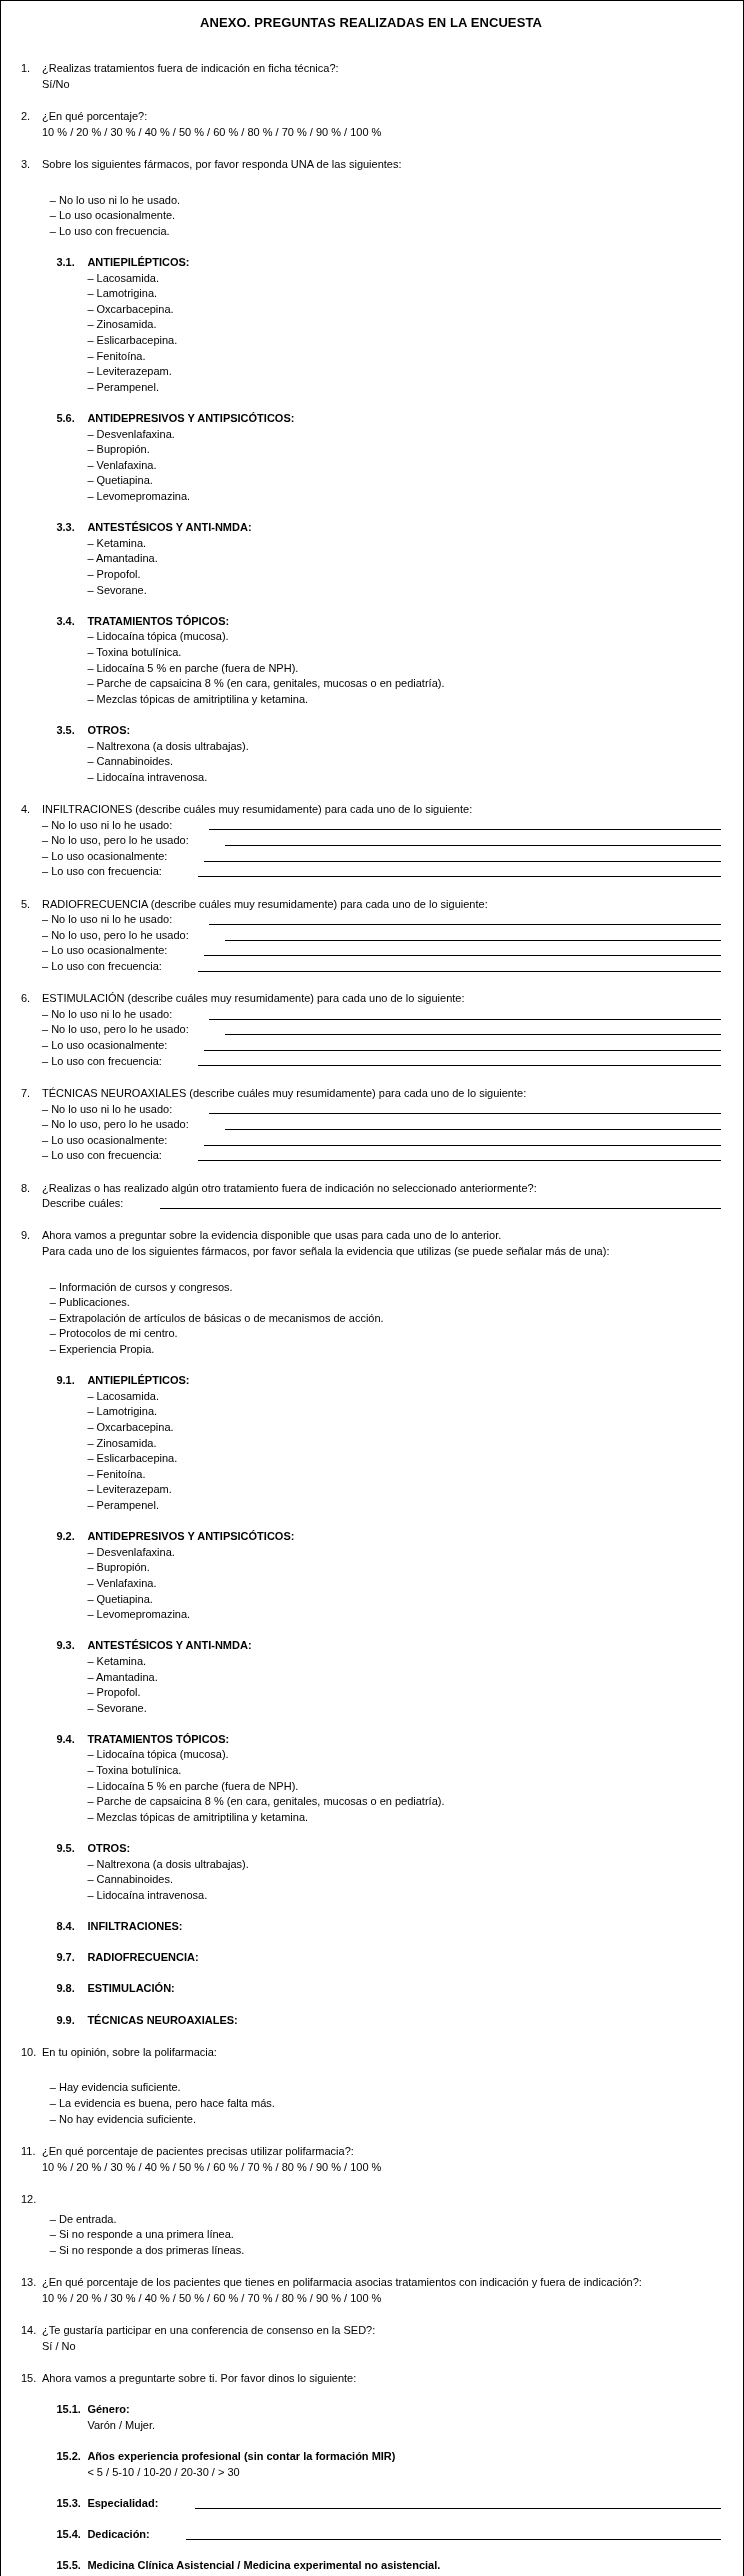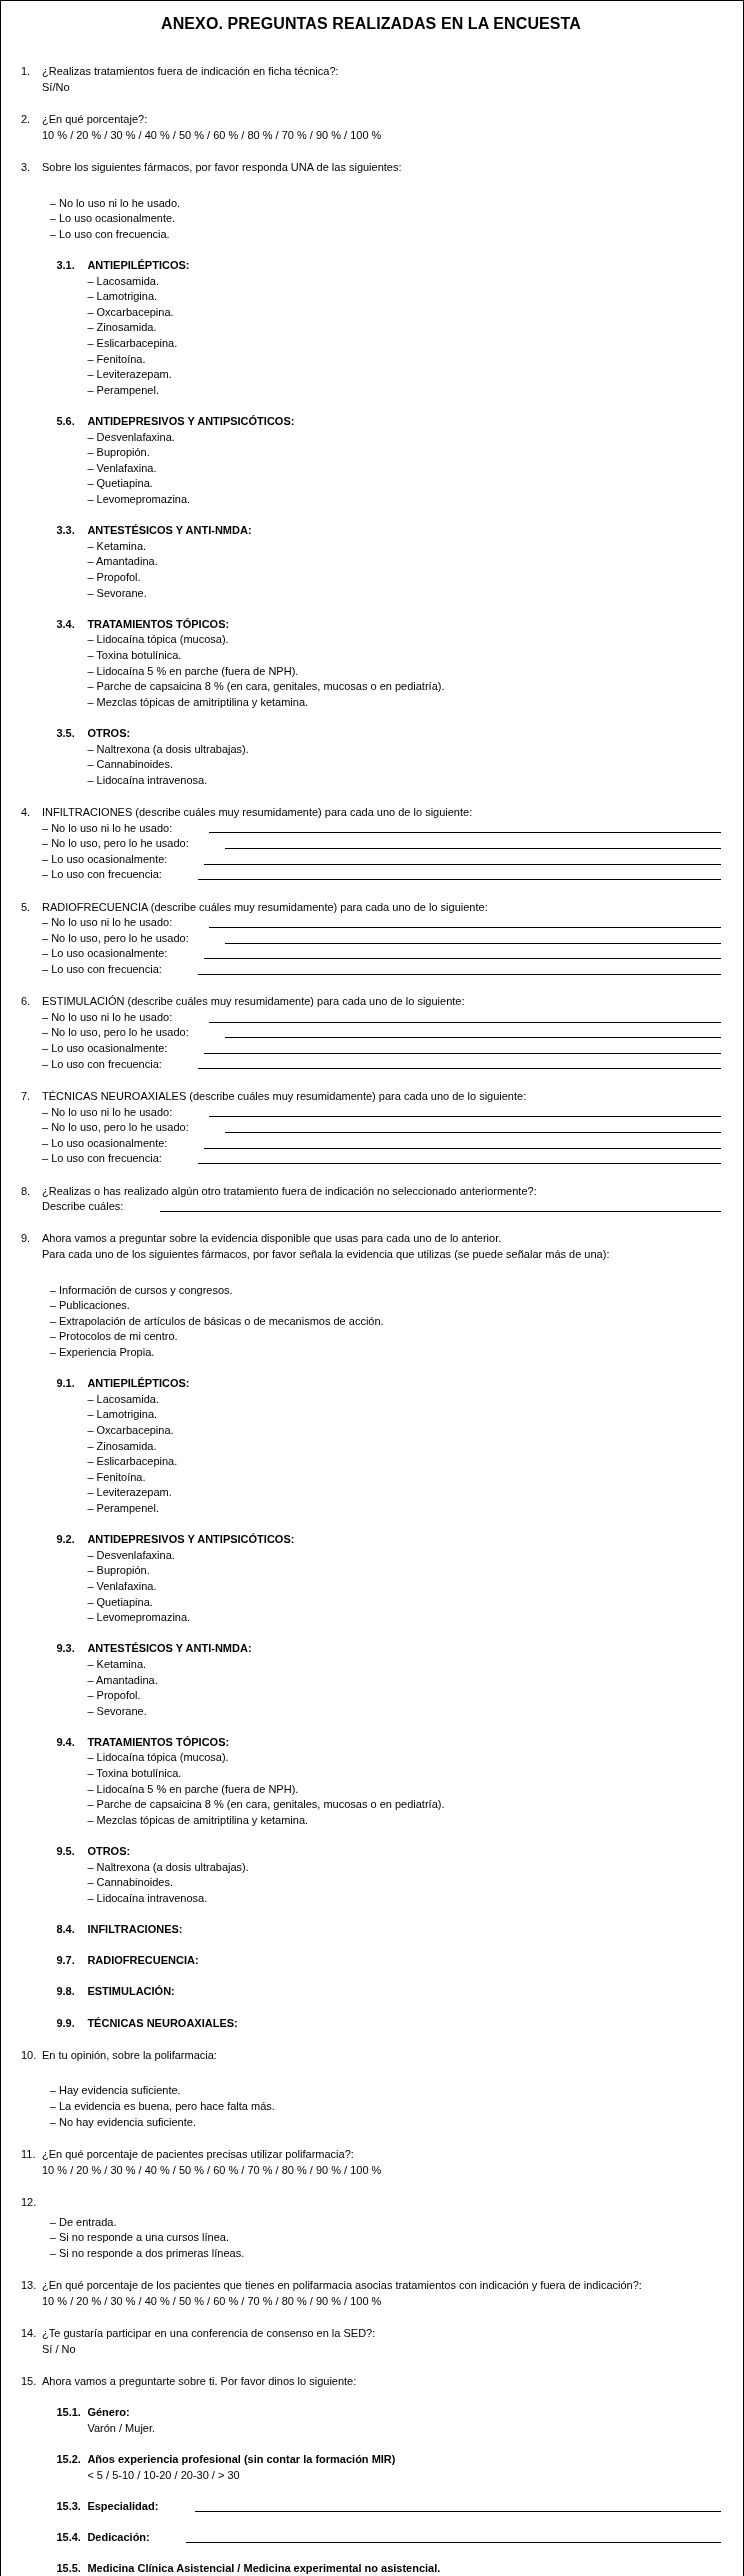--- a/index.html
+++ b/index.html
@@ -10,21 +10,21 @@
     color:#000;
   }
   .page {
     width:744px;
     min-height:2576px;
     border:1.1px solid #000;
     background:#fff;
     padding:14.4px 22px 16.7px 20px;
   }
   .title {
-    font-size:16px;
+    font-size:13px;
     font-weight:bold;
     text-align:center;
     margin-bottom:31px;
     letter-spacing:0.1px;
   }
   .questions { width:100%; }
   .question {
     font-size:11px;
     line-height:15.6px;
     margin-bottom:16.7px;
@@ -403,21 +403,21 @@
             <div class="q-answer">10 % / 20 % / 30 % / 40 % / 50 % / 60 % / 70 % / 80 % / 90 % / 100 %</div>
           </div>
         </div>
       </div>
       <div class="question">
         <div class="q-row">
           <span class="q-num">12.</span>
           <div class="q-body">
             <div class="options">
               <div class="option">– De entrada.</div>
-              <div class="option">– Si no responde a una cursos línea.</div>
+              <div class="option">– Si no responde a una primera línea.</div>
               <div class="option">– Si no responde a dos primeras líneas.</div>
             </div>
           </div>
         </div>
       </div>
       <div class="question">
         <div class="q-row">
           <span class="q-num">13.</span>
           <div class="q-body">
             <div class="q-text">¿En qué porcentaje de los pacientes que tienes en polifarmacia asocias tratamientos con indicación y fuera de indicación?:</div>

